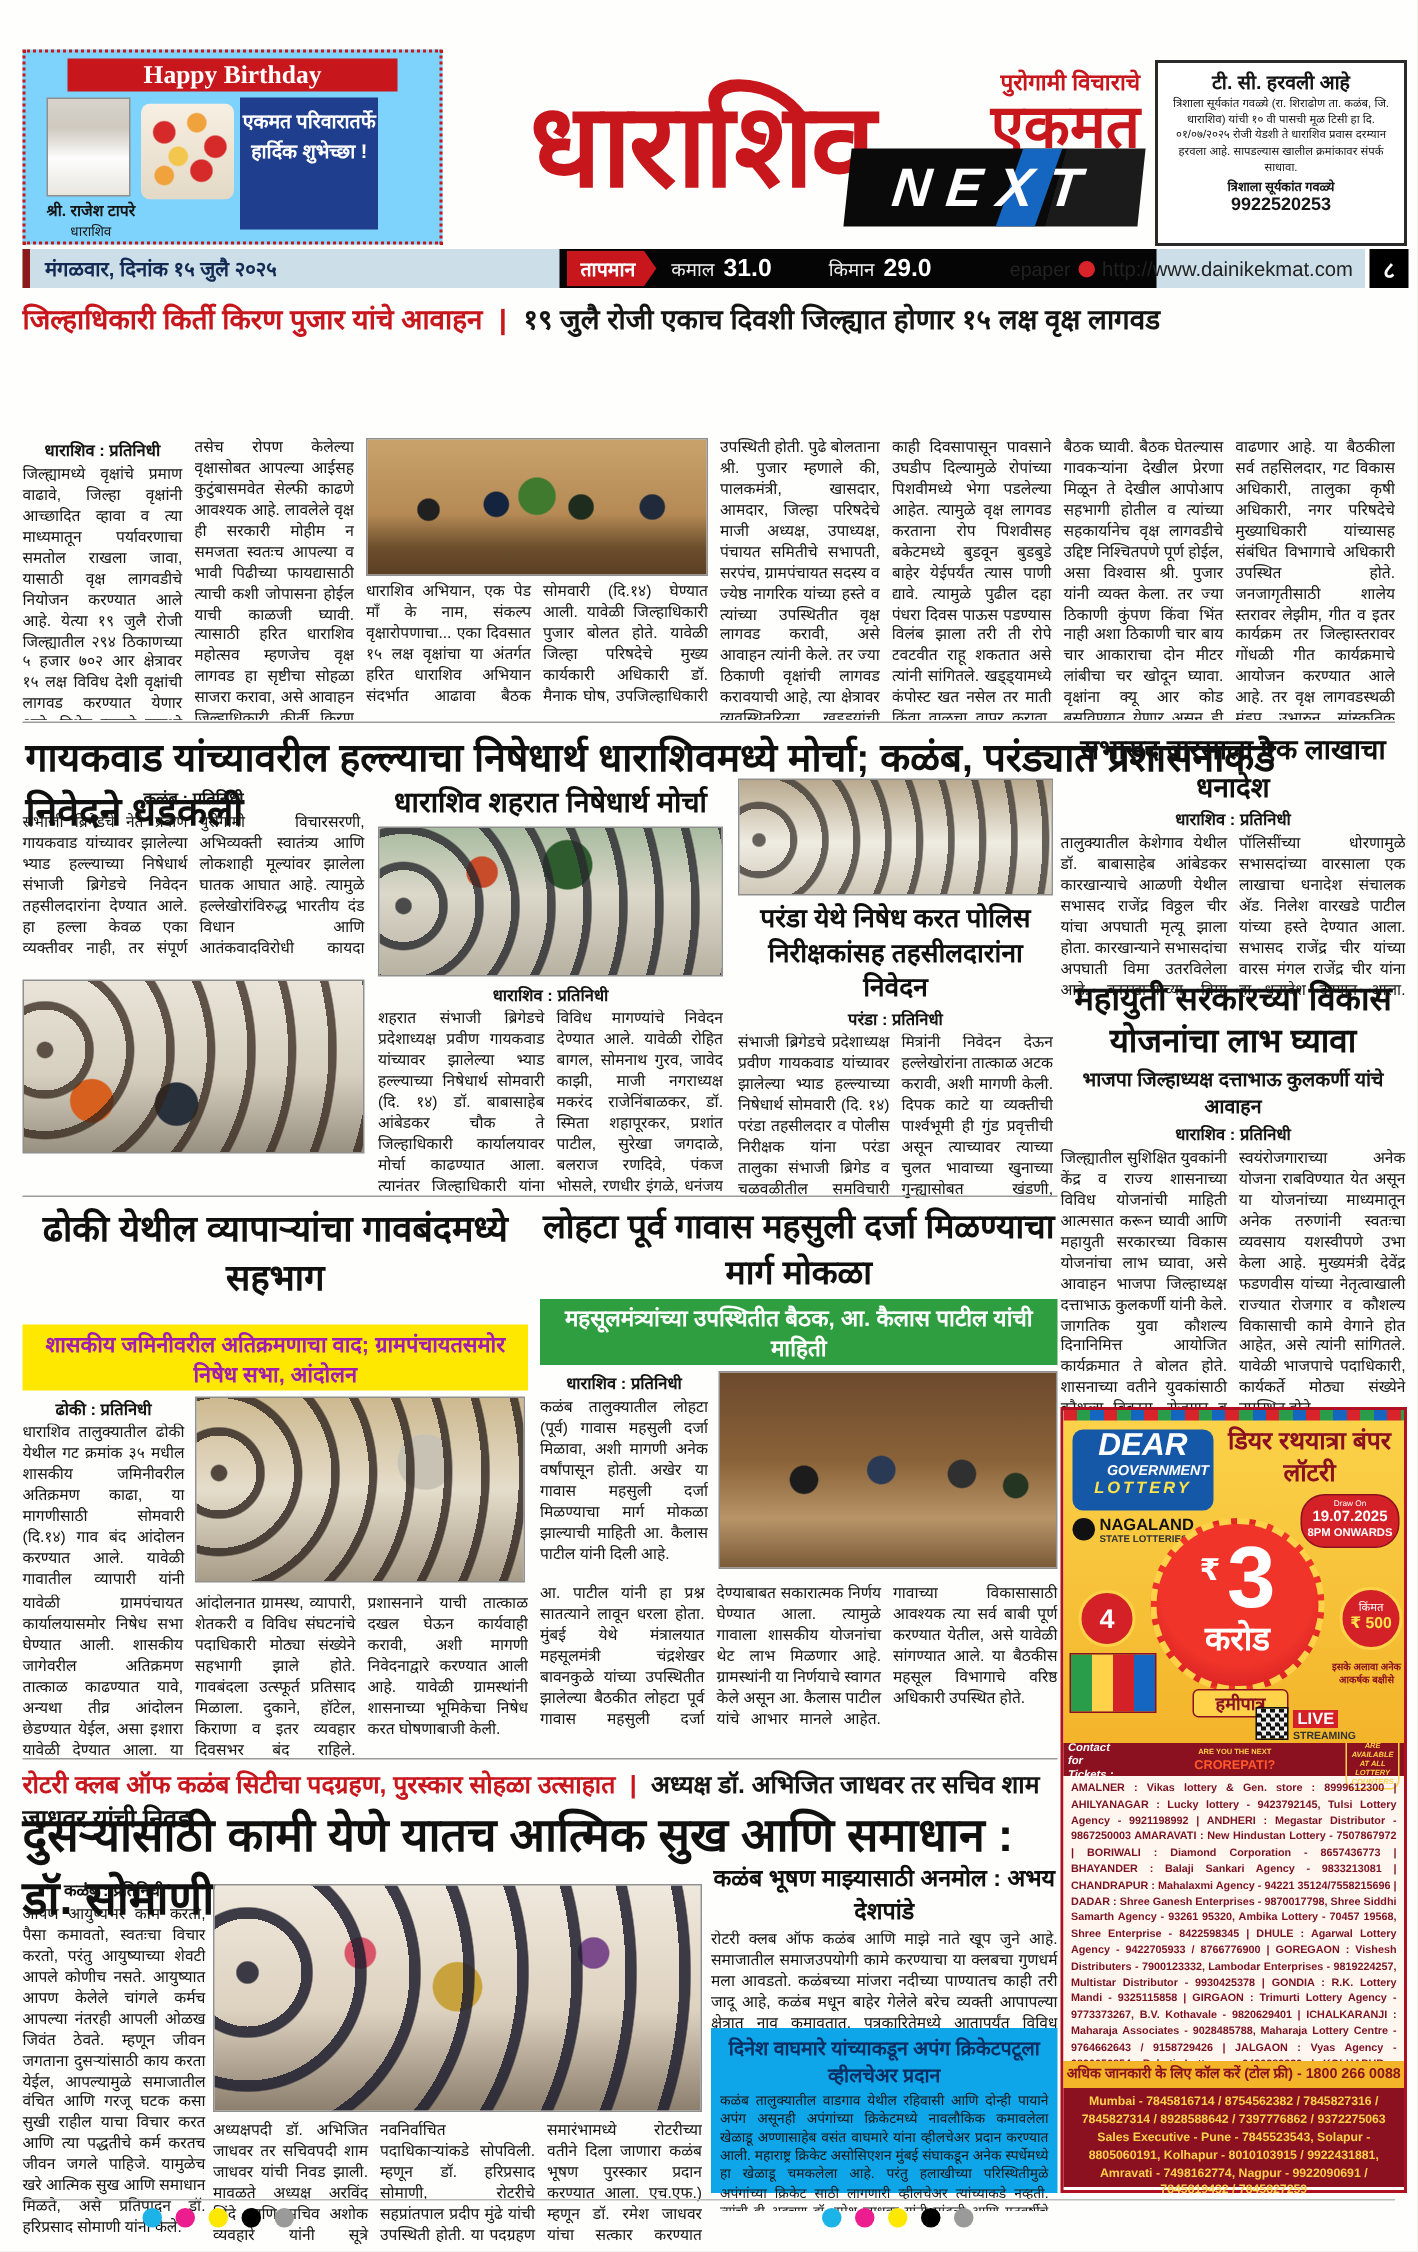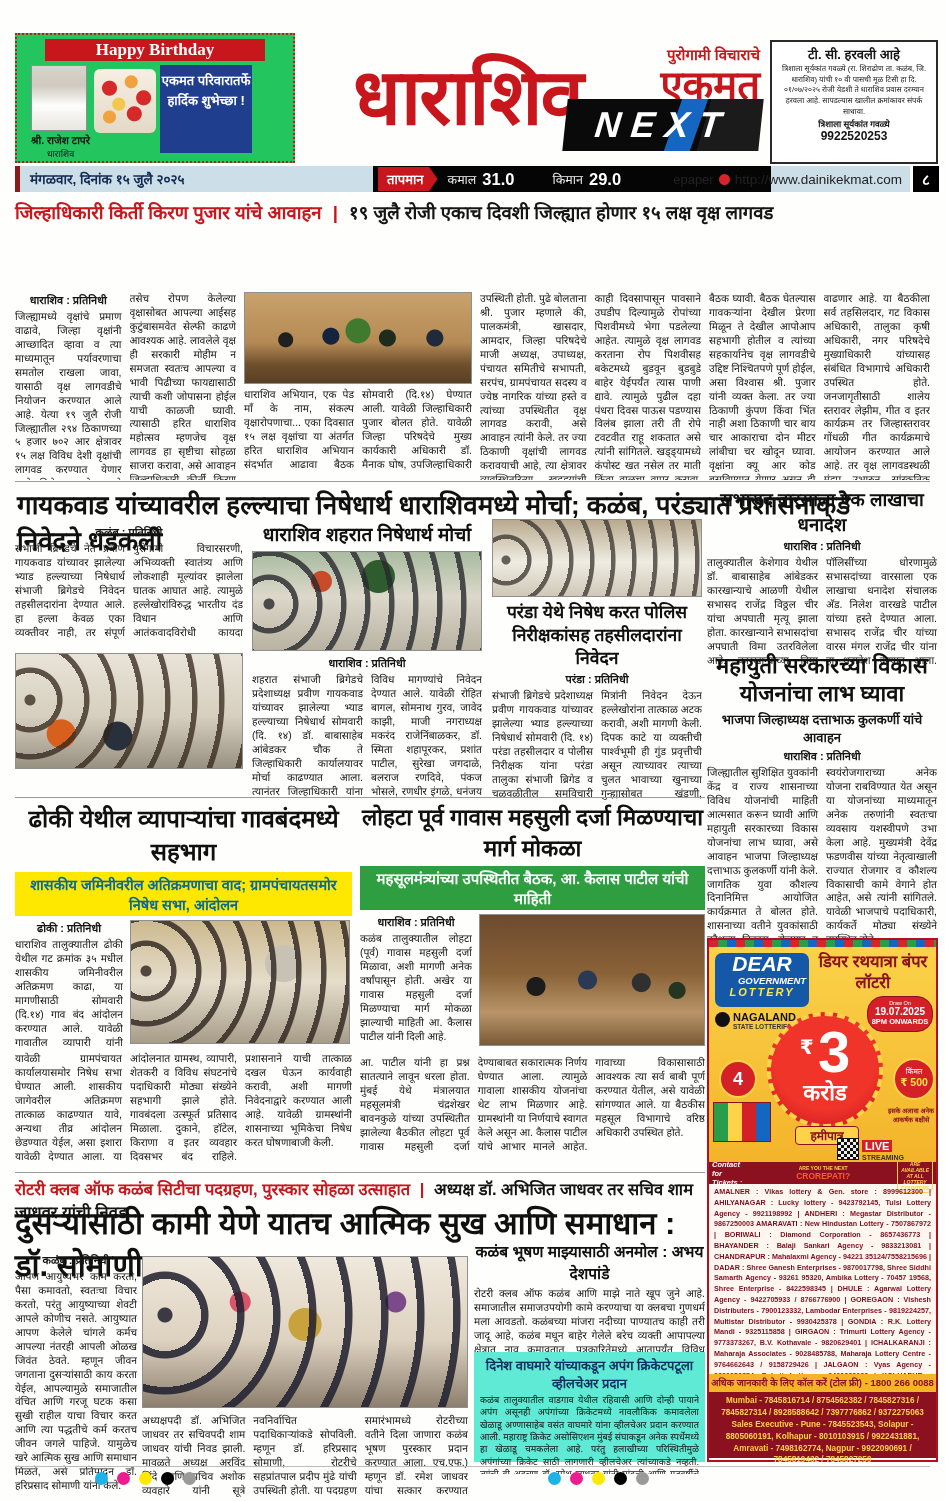--- a/index.html
+++ b/index.html
@@ -15,21 +15,21 @@
   .hline{background:#9a9a9a;height:1px;}
   .red{color:#c8161d;}
   .dotrow{display:flex;gap:9px;}
   .dot{width:13px;height:13px;border-radius:50%;}
 </style>
 </head>
 <body>
 
 <div class="page">
 
-  <div class="abs" style="left:15px;top:33px;width:280px;height:130px;border:2px dotted #c8161d;background:#22c55e;box-sizing:border-box;">
+  <div class="abs" style="left:15px;top:33px;width:280px;height:130px;border:2px dotted #c8161d;background:#7dd3fc;box-sizing:border-box;">
     <div style="margin:4px 28px 0 28px;background:#c8161d;color:#fff;text-align:center;font-family:'Liberation Serif',serif;font-weight:bold;font-size:17px;line-height:22px;">Happy Birthday</div>
     <div style="display:flex;gap:4px;margin:4px 8px 0 14px;">
       <div>
         <div class="photo" style="width:56px;height:66px;background:linear-gradient(180deg,#d8d4cc 0%,#cfc9bf 30%,#fdfdfd 62%,#e9e6df 100%);"></div>
         <div style="font-weight:bold;font-size:10.5px;text-align:center;margin-top:2px;white-space:nowrap;">श्री. राजेश टापरे</div>
         <div style="font-size:9px;text-align:center;">धाराशिव</div>
       </div>
       <div style="width:62px;height:64px;margin-top:4px;border-radius:6px;background:
              radial-gradient(circle at 25% 30%,#d62a2a 7px,transparent 8px),
              radial-gradient(circle at 60% 20%,#f0a23c 6px,transparent 7px),
@@ -156,21 +156,21 @@
     <h2 style="font-size:22px;text-align:center;line-height:1.25;">महायुती सरकारच्या विकास योजनांचा लाभ घ्यावा</h2>
     <div style="font-weight:bold;font-size:13px;text-align:center;margin-top:3px;">भाजपा जिल्हाध्यक्ष दत्ताभाऊ कुलकर्णी यांचे आवाहन</div>
     <div class="byline" style="margin-top:2px;">धाराशिव : प्रतिनिधी</div>
     <div class="bt cols2" style="height:186px;">जिल्ह्यातील सुशिक्षित युवकांनी केंद्र व राज्य शासनाच्या विविध योजनांची माहिती आत्मसात करून घ्यावी आणि महायुती सरकारच्या विकास योजनांचा लाभ घ्यावा, असे आवाहन भाजपा जिल्हाध्यक्ष दत्ताभाऊ कुलकर्णी यांनी केले. जागतिक युवा कौशल्य दिनानिमित्त आयोजित कार्यक्रमात ते बोलत होते. शासनाच्या वतीने युवकांसाठी कौशल्य विकास, रोजगार व स्वयंरोजगाराच्या अनेक योजना राबविण्यात येत असून या योजनांच्या माध्यमातून अनेक तरुणांनी स्वतःचा व्यवसाय यशस्वीपणे उभा केला आहे. मुख्यमंत्री देवेंद्र फडणवीस यांच्या नेतृत्वाखाली राज्यात रोजगार व कौशल्य विकासाची कामे वेगाने होत आहेत, असे त्यांनी सांगितले. यावेळी भाजपाचे पदाधिकारी, कार्यकर्ते मोठ्या संख्येने उपस्थित होते.</div>
   </div>
 
   <div class="abs hline" style="left:15px;top:797px;width:690px;"></div>
 
   <div class="abs" style="left:15px;top:801px;width:337px;height:366px;">
     <h2 style="font-size:24px;text-align:center;">ढोकी येथील व्यापाऱ्यांचा गावबंदमध्ये सहभाग</h2>
-    <div style="background:#ffe800;color:#0369a1;font-weight:800;font-size:14.5px;text-align:center;margin-top:5px;padding:2px 0;">शासकीय जमिनीवरील अतिक्रमणाचा वाद; ग्रामपंचायतसमोर निषेध सभा, आंदोलन</div>
+    <div style="background:#ffe800;color:#a21caf;font-weight:800;font-size:14.5px;text-align:center;margin-top:16px;padding:2px 0;">शासकीय जमिनीवरील अतिक्रमणाचा वाद; ग्रामपंचायतसमोर निषेध सभा, आंदोलन</div>
     <div style="display:flex;gap:7px;margin-top:4px;">
       <div style="width:108px;">
         <div class="byline">ढोकी : प्रतिनिधी</div>
         <div class="bt" style="height:108px;">धाराशिव तालुक्यातील ढोकी येथील गट क्रमांक ३५ मधील शासकीय जमिनीवरील अतिक्रमण काढा, या मागणीसाठी सोमवारी (दि.१४) गाव बंद आंदोलन करण्यात आले. यावेळी गावातील व्यापारी यांनी आपले व्यवहार बंद ठेवून आंदोलनात सहभाग नोंदवला.</div>
       </div>
       <div class="photo" style="width:220px;height:124px;background:
              repeating-radial-gradient(circle at 15px 50px,rgba(45,35,30,0.8) 0 5px,transparent 6px 25px),
              radial-gradient(circle at 70% 35%,#c8c2b4 18px,transparent 19px),
              linear-gradient(180deg,#cdb98f 0%,#e5ddcb 50%,#a79c88 100%);"></div>
     </div>
@@ -279,21 +279,21 @@
          radial-gradient(circle at 78% 30%,#7a4a8a 10px,transparent 11px),
          linear-gradient(180deg,#efe8dc 0%,#ded2c0 55%,#8c7f6e 100%);"></div>
 
   <div class="abs bt cols3" style="left:142px;top:1414px;width:326px;height:84px;">अध्यक्षपदी डॉ. अभिजित जाधवर तर सचिवपदी शाम जाधवर यांची निवड झाली. मावळते अध्यक्ष अरविंद शिंदे आणि सचिव अशोक व्यवहारे यांनी सूत्रे नवनिर्वाचित पदाधिकाऱ्यांकडे सोपविली. म्हणून डॉ. हरिप्रसाद सोमाणी, रोटरीचे सहप्रांतपाल प्रदीप मुंढे यांची उपस्थिती होती. या पदग्रहण समारंभामध्ये रोटरीच्या वतीने दिला जाणारा कळंब भूषण पुरस्कार प्रदान करण्यात आला. एच.एफ.) म्हणून डॉ. रमेश जाधवर यांचा सत्कार करण्यात आला. या कार्यक्रमाला रोटरी आणि इनरव्हील परिवारातील सदस्य, शहरातील नागरिक मोठ्या संख्येने उपस्थित होते.</div>
 
   <div class="abs" style="left:474px;top:1240px;width:231px;height:108px;">
     <h3 style="font-size:15.5px;text-align:center;">कळंब भूषण माझ्यासाठी अनमोल : अभय देशपांडे</h3>
     <div class="bt" style="height:86px;margin-top:3px;">रोटरी क्लब ऑफ कळंब आणि माझे नाते खूप जुने आहे. समाजातील समाजउपयोगी कामे करण्याचा या क्लबचा गुणधर्म मला आवडतो. कळंबच्या मांजरा नदीच्या पाण्यातच काही तरी जादू आहे, कळंब मधून बाहेर गेलेले बरेच व्यक्ती आपापल्या क्षेत्रात नाव कमावतात. पत्रकारितेमध्ये आतापर्यंत विविध क्षेत्रातील विविध संस्थांने शेकडो पुरस्कार मला मिळालेले आहेत. परंतु माझ्या गावाने दिलेला कळंब भूषण हा पुरस्कार माझ्यासाठी अनमोल आहे, असे मत अभय देशपांडे यांनी व्यक्त केले.</div>
   </div>
 
-  <div class="abs" style="left:474px;top:1352px;width:231px;height:110px;background:#5eead4;padding:4px 6px;box-sizing:border-box;">
+  <div class="abs" style="left:474px;top:1352px;width:231px;height:110px;background:#0ea5e9;padding:4px 6px;box-sizing:border-box;">
     <h3 style="font-size:13px;text-align:center;color:#0c2f63;">दिनेश वाघमारे यांच्याकडून अपंग क्रिकेटपटूला व्हीलचेअर प्रदान</h3>
     <div class="bt" style="font-size:9.2px;height:80px;margin-top:2px;">कळंब तालुक्यातील वाडगाव येथील रहिवासी आणि दोन्ही पायाने अपंग असूनही अपंगांच्या क्रिकेटमध्ये नावलौकिक कमावलेला खेळाडू अण्णासाहेब वसंत वाघमारे यांना व्हीलचेअर प्रदान करण्यात आली. महाराष्ट्र क्रिकेट असोसिएशन मुंबई संघाकडून अनेक स्पर्धेमध्ये हा खेळाडू चमकलेला आहे. परंतु हलाखीच्या परिस्थितीमुळे अपंगांच्या क्रिकेट साठी लागणारी व्हीलचेअर त्यांच्याकडे नव्हती. त्यांची ही अडचण डॉ. रमेश जाधवर यांनी मांडली आणि गतवर्षीचे कळंब भूषण, हायटेक इंजिनिअरिंगचे संस्थापक दिनेश वाघमारे यांनी ही व्हीलचेअर भेट म्हणून दिली.</div>
   </div>
 
   <div class="abs hline" style="left:15px;top:1466px;width:915px;background:#bbb;"></div>
 
   <div class="abs dotrow" style="left:95px;top:1472px;">
     <span class="dot" style="background:#1bb3e8;"></span>
     <span class="dot" style="background:#ec1d8e;"></span>
     <span class="dot" style="background:#ffe800;"></span>

